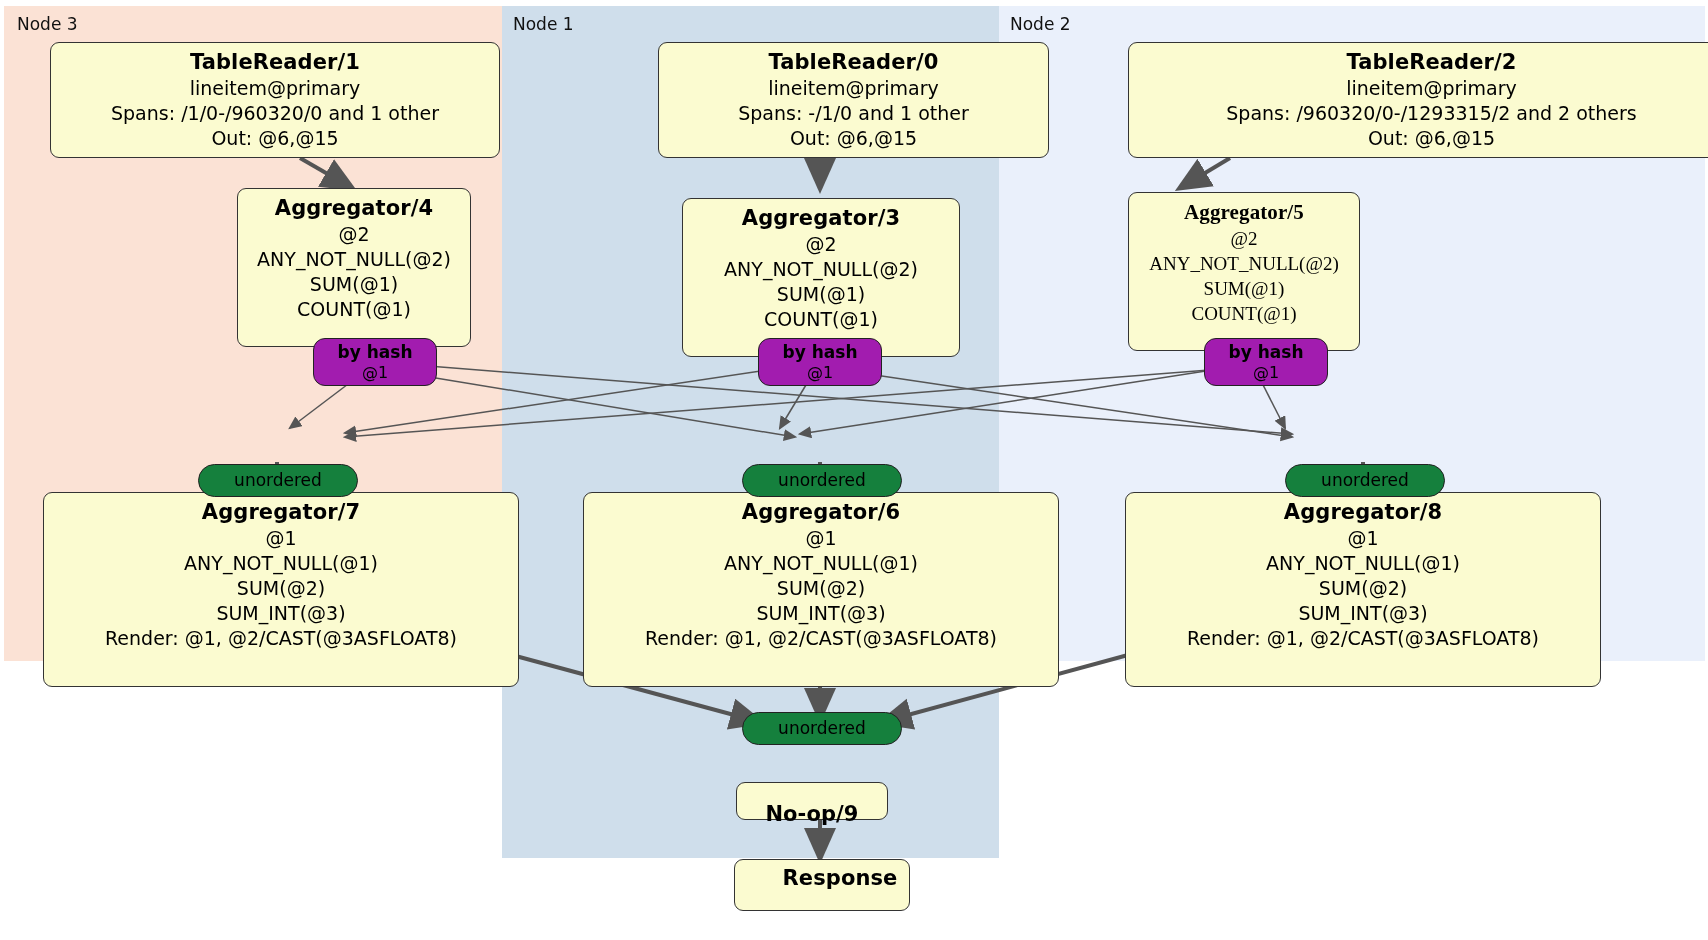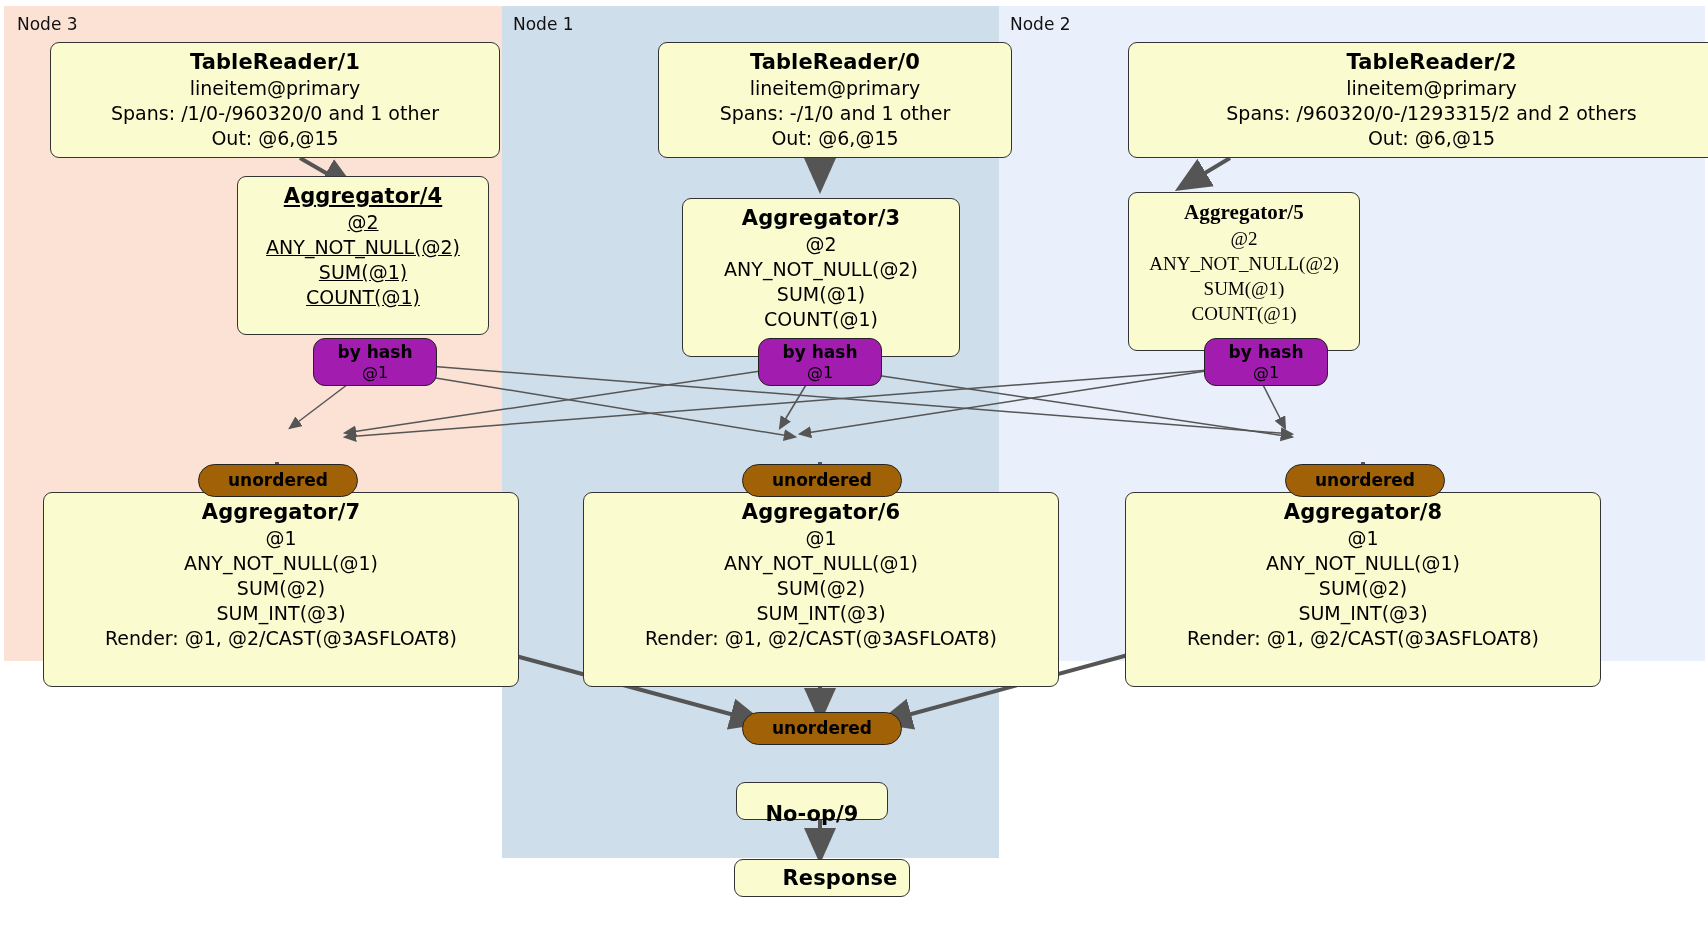--- a/index.html
+++ b/index.html
@@ -50,23 +50,23 @@
     color:#000;
     z-index:8;
   }
   .pill.hash{
     background:#a21caf;
     border-radius:12px;
   }
   .pill.hash .l1{font-weight:bold;font-size:17px;line-height:21px;}
   .pill.hash .l2{font-size:16px;line-height:19px;}
   .pill.unord{
-    background:#a16207;
+    background:#15803d;
     border-radius:17px;
-    font-weight:bold;font-size:17px;
+    font-weight:normal;font-size:17px;
   }
   .pill.unord .l1{line-height:31px;}
 
   svg.edges{position:absolute;left:0;top:0;width:1708px;height:940px;z-index:4;}
   svg.edges.thick{z-index:5;}
 </style>
 </head>
 <body>
 
 <div id="stage">
@@ -124,35 +124,35 @@
     </g>
   </svg>
 
   <div class="proc" style="left:50px;top:42px;width:450px;height:116px;">
     <div class="title">TableReader/1</div>
     <div class="row">lineitem@primary</div>
     <div class="row">Spans: /1/0-/960320/0 and 1 other</div>
     <div class="row">Out: @6,@15</div>
   </div>
 
-  <div class="proc" style="left:658px;top:42px;width:354px;height:116px;">
+  <div class="proc" style="left:658px;top:42px;width:391px;height:116px;">
     <div class="title">TableReader/0</div>
     <div class="row">lineitem@primary</div>
     <div class="row">Spans: -/1/0 and 1 other</div>
     <div class="row">Out: @6,@15</div>
   </div>
 
   <div class="proc" style="left:1128px;top:42px;width:607px;height:116px;">
     <div class="title">TableReader/2</div>
     <div class="row">lineitem@primary</div>
     <div class="row">Spans: /960320/0-/1293315/2 and 2 others</div>
     <div class="row">Out: @6,@15</div>
   </div>
 
-  <div class="proc" style="left:237px;top:176px;width:252px;height:159px;text-decoration:underline;">
+  <div class="proc" style="left:237px;top:188px;width:234px;height:159px;">
     <div class="title">Aggregator/4</div>
     <div class="row">@2</div>
     <div class="row">ANY_NOT_NULL(@2)</div>
     <div class="row">SUM(@1)</div>
     <div class="row">COUNT(@1)</div>
   </div>
 
   <div class="proc" style="left:682px;top:192px;width:278px;height:159px;margin-top:6px;">
     <div class="title">Aggregator/3</div>
     <div class="row">@2</div>
@@ -220,17 +220,17 @@
   </div>
 
   <div class="pill unord" style="left:742px;top:712px;width:160px;height:33px;">
     <div class="l1">unordered</div>
   </div>
 
   <div class="proc small" style="left:736px;top:746px;width:152px;height:38px;padding-top:16px;margin-top:36px;">
     <div class="title">No-op/9</div>
   </div>
 
-  <div class="proc small" style="left:734px;top:859px;width:176px;height:38px;padding-top:3px;padding-left:36px;">
+  <div class="proc small" style="left:734px;top:859px;width:176px;height:52px;padding-top:3px;padding-left:36px;">
     <div class="title">Response</div>
   </div>
 
 </div>
 
 </body></html>

